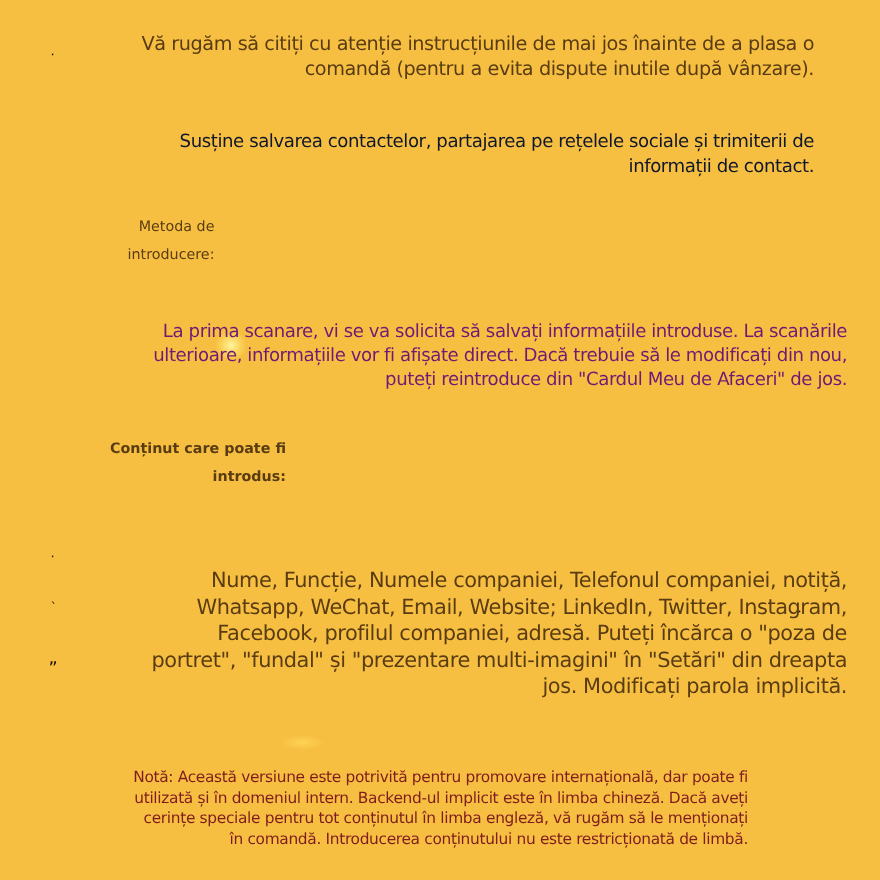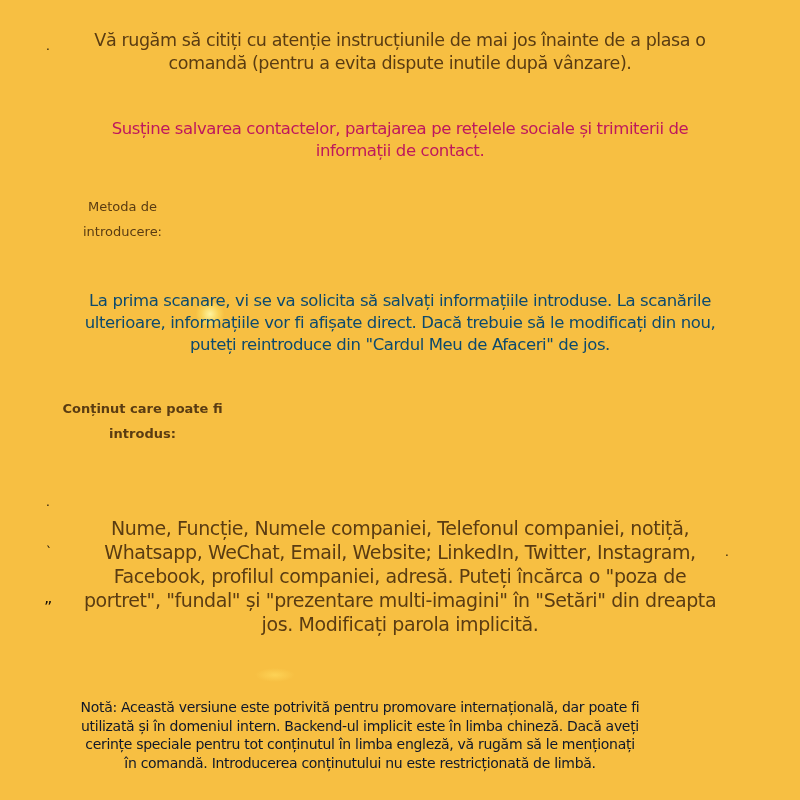--- a/index.html
+++ b/index.html
@@ -9,58 +9,58 @@
     body {
       width: 800px;
       height: 800px;
       background: #f7bf42;
       position: relative;
       overflow: hidden;
       font-family: "DejaVu Sans", sans-serif;
     }
     .block {
       position: absolute;
-      text-align: center;
+      text-align: right;
       white-space: pre-line;
     }
     .intro {
       left: 60px;
       top: 29px;
       width: 680px;
       font-size: 17.5px;
       line-height: 23px;
       color: #5a3c12;
       letter-spacing: -0.4px;
     }
     .support {
       left: 60px;
       top: 118px;
       width: 680px;
       font-size: 16.5px;
       line-height: 22px;
-      color: #be185d;
+      color: #0f172a;
       letter-spacing: -0.4px;
     }
     .heading {
       font-size: 13px;
       line-height: 25px;
       color: #5a3c12;
     }
     .h-method {
       left: 50px;
       top: 194px;
       width: 145px;
     }
     .method-text {
       left: 30px;
       top: 290px;
       width: 740px;
       font-size: 16.5px;
       line-height: 22px;
-      color: #0c4a6e;
+      color: #701a75;
       letter-spacing: -0.4px;
     }
     .h-content {
       left: 25px;
       top: 396px;
       width: 235px;
       font-weight: bold;
     }
     .content-text {
       left: 30px;
@@ -70,21 +70,21 @@
       line-height: 24px;
       color: #5a3c12;
       letter-spacing: -0.4px;
     }
     .note {
       left: 40px;
       top: 698px;
       width: 640px;
       font-size: 14px;
       line-height: 18.5px;
-      color: #0f172a;
+      color: #7f1d1d;
       letter-spacing: -0.3px;
     }
     .glow {
       position: absolute;
       left: 195px;
       top: 302px;
       width: 30px;
       height: 24px;
       border-radius: 50%;
       background: radial-gradient(circle, rgba(255,250,170,0.9) 0%, rgba(255,240,120,0.4) 45%, rgba(247,191,66,0) 75%);

